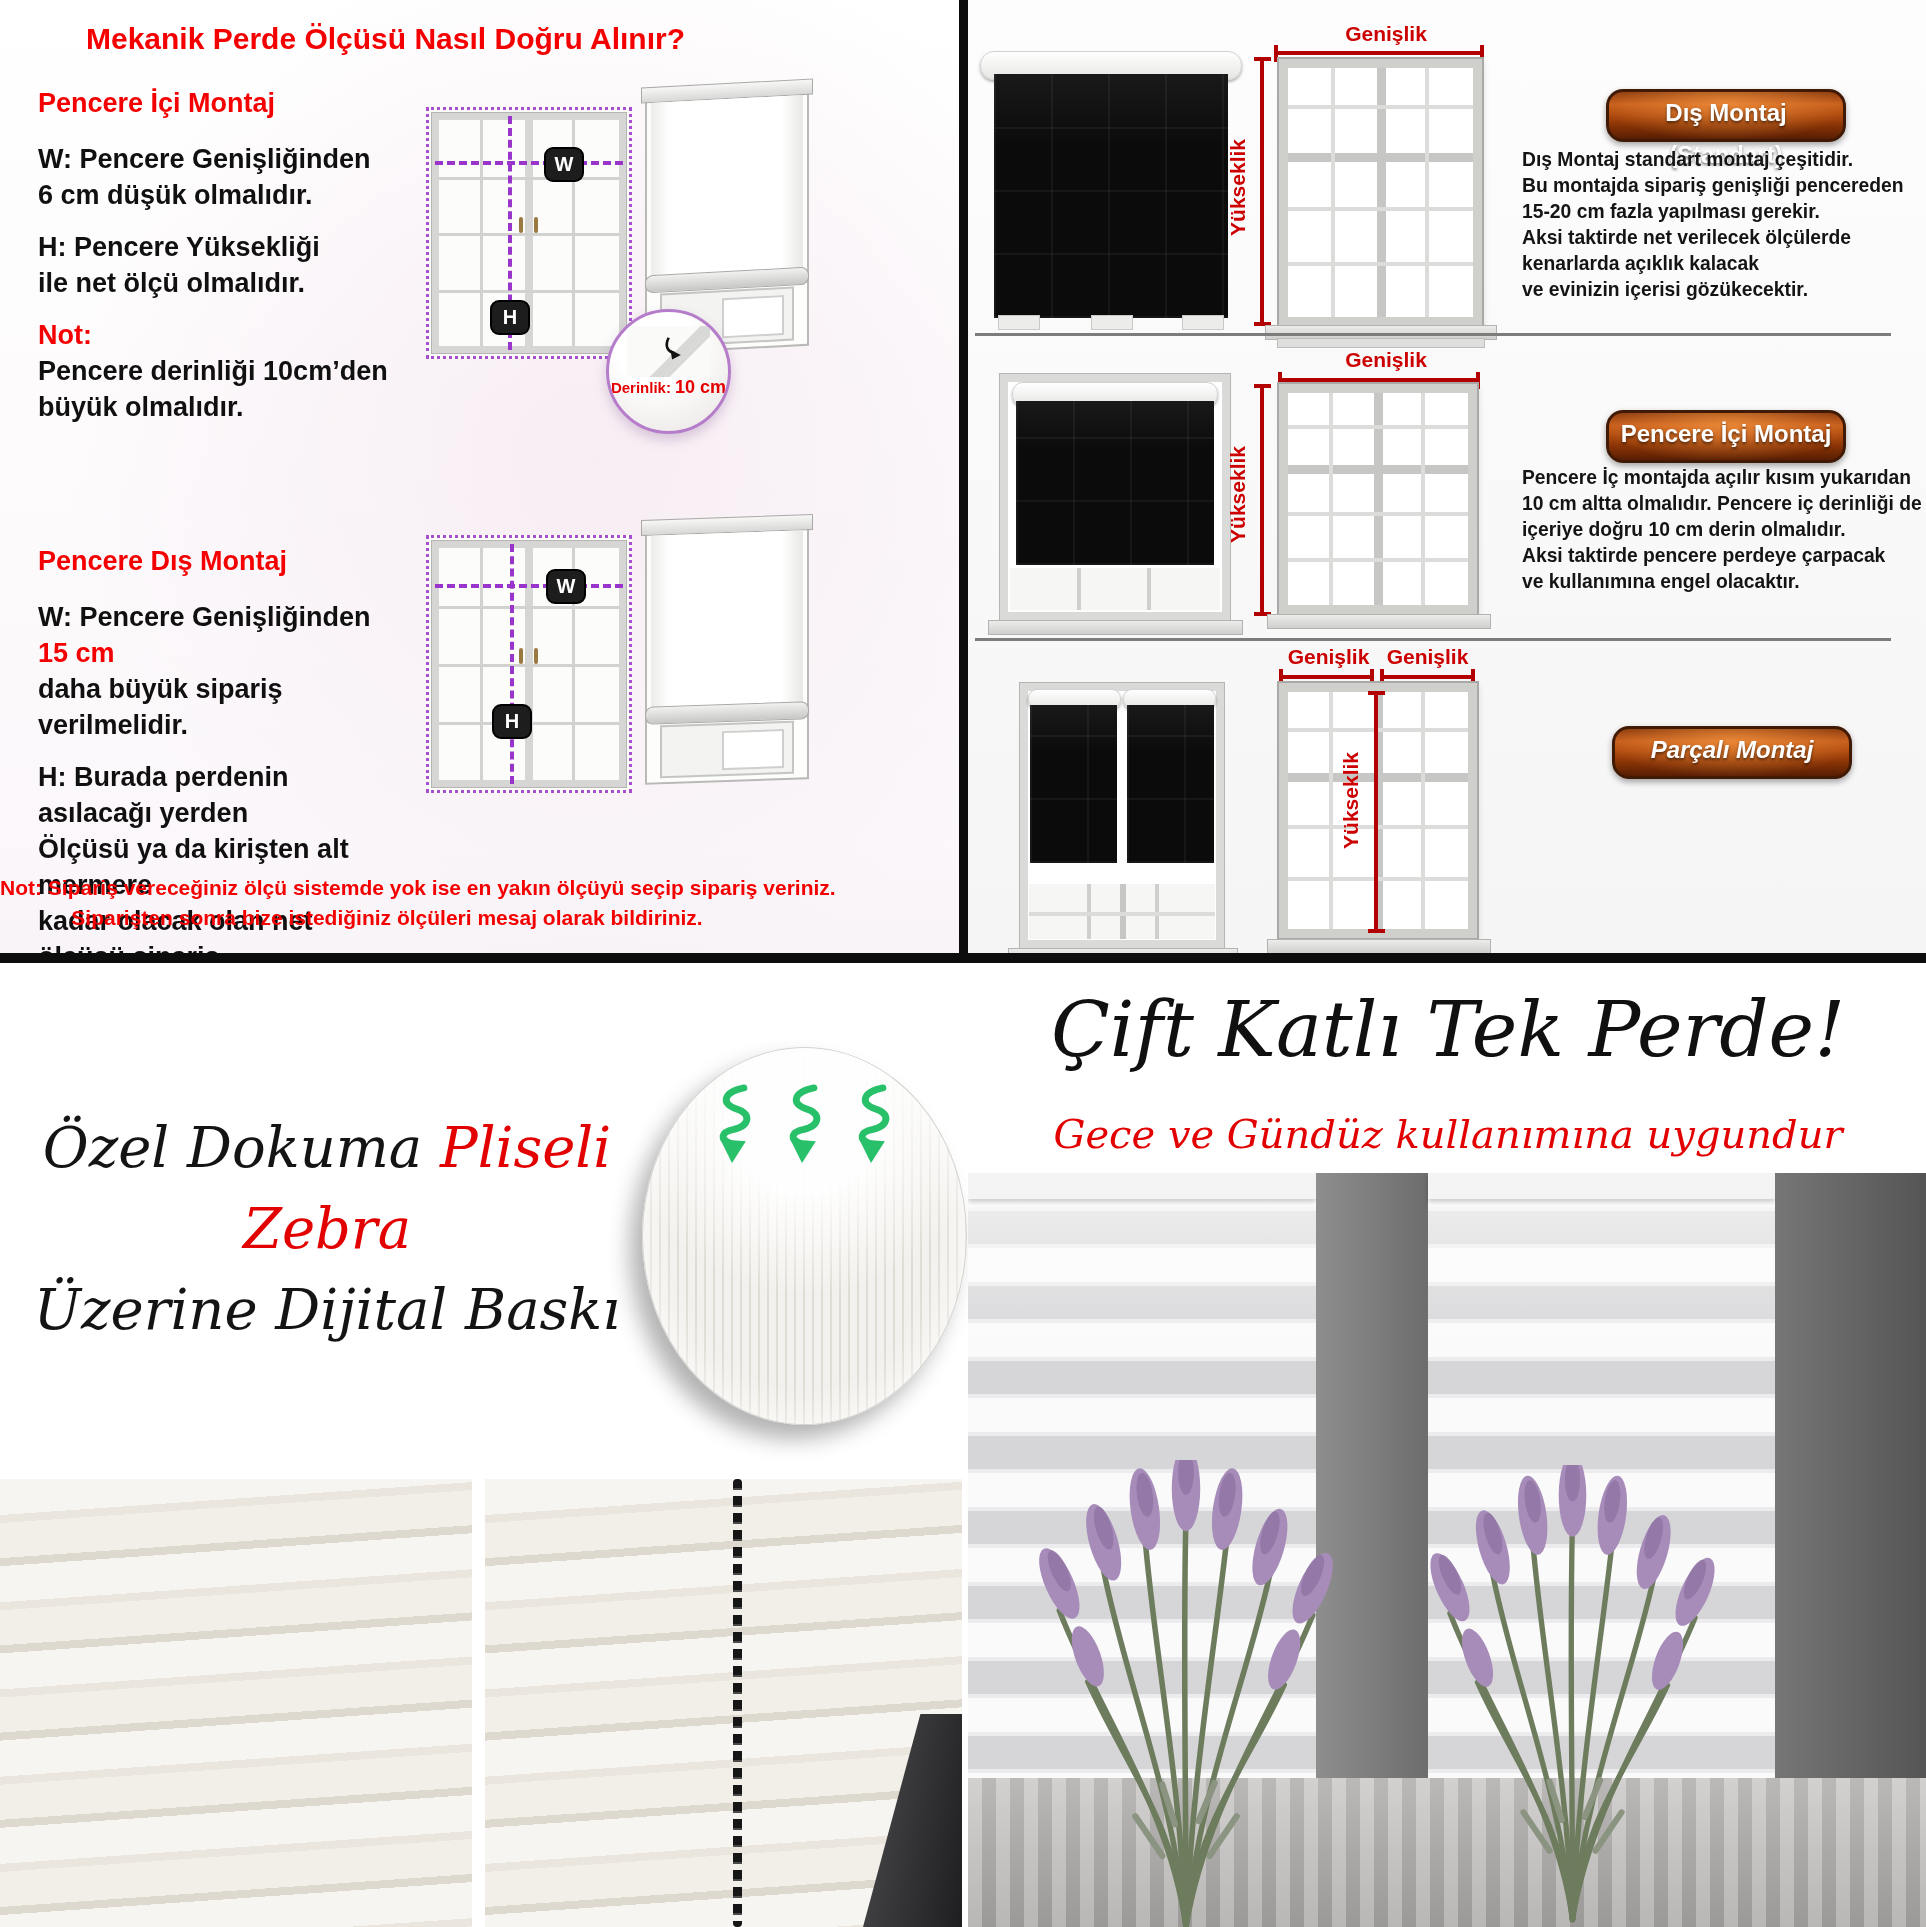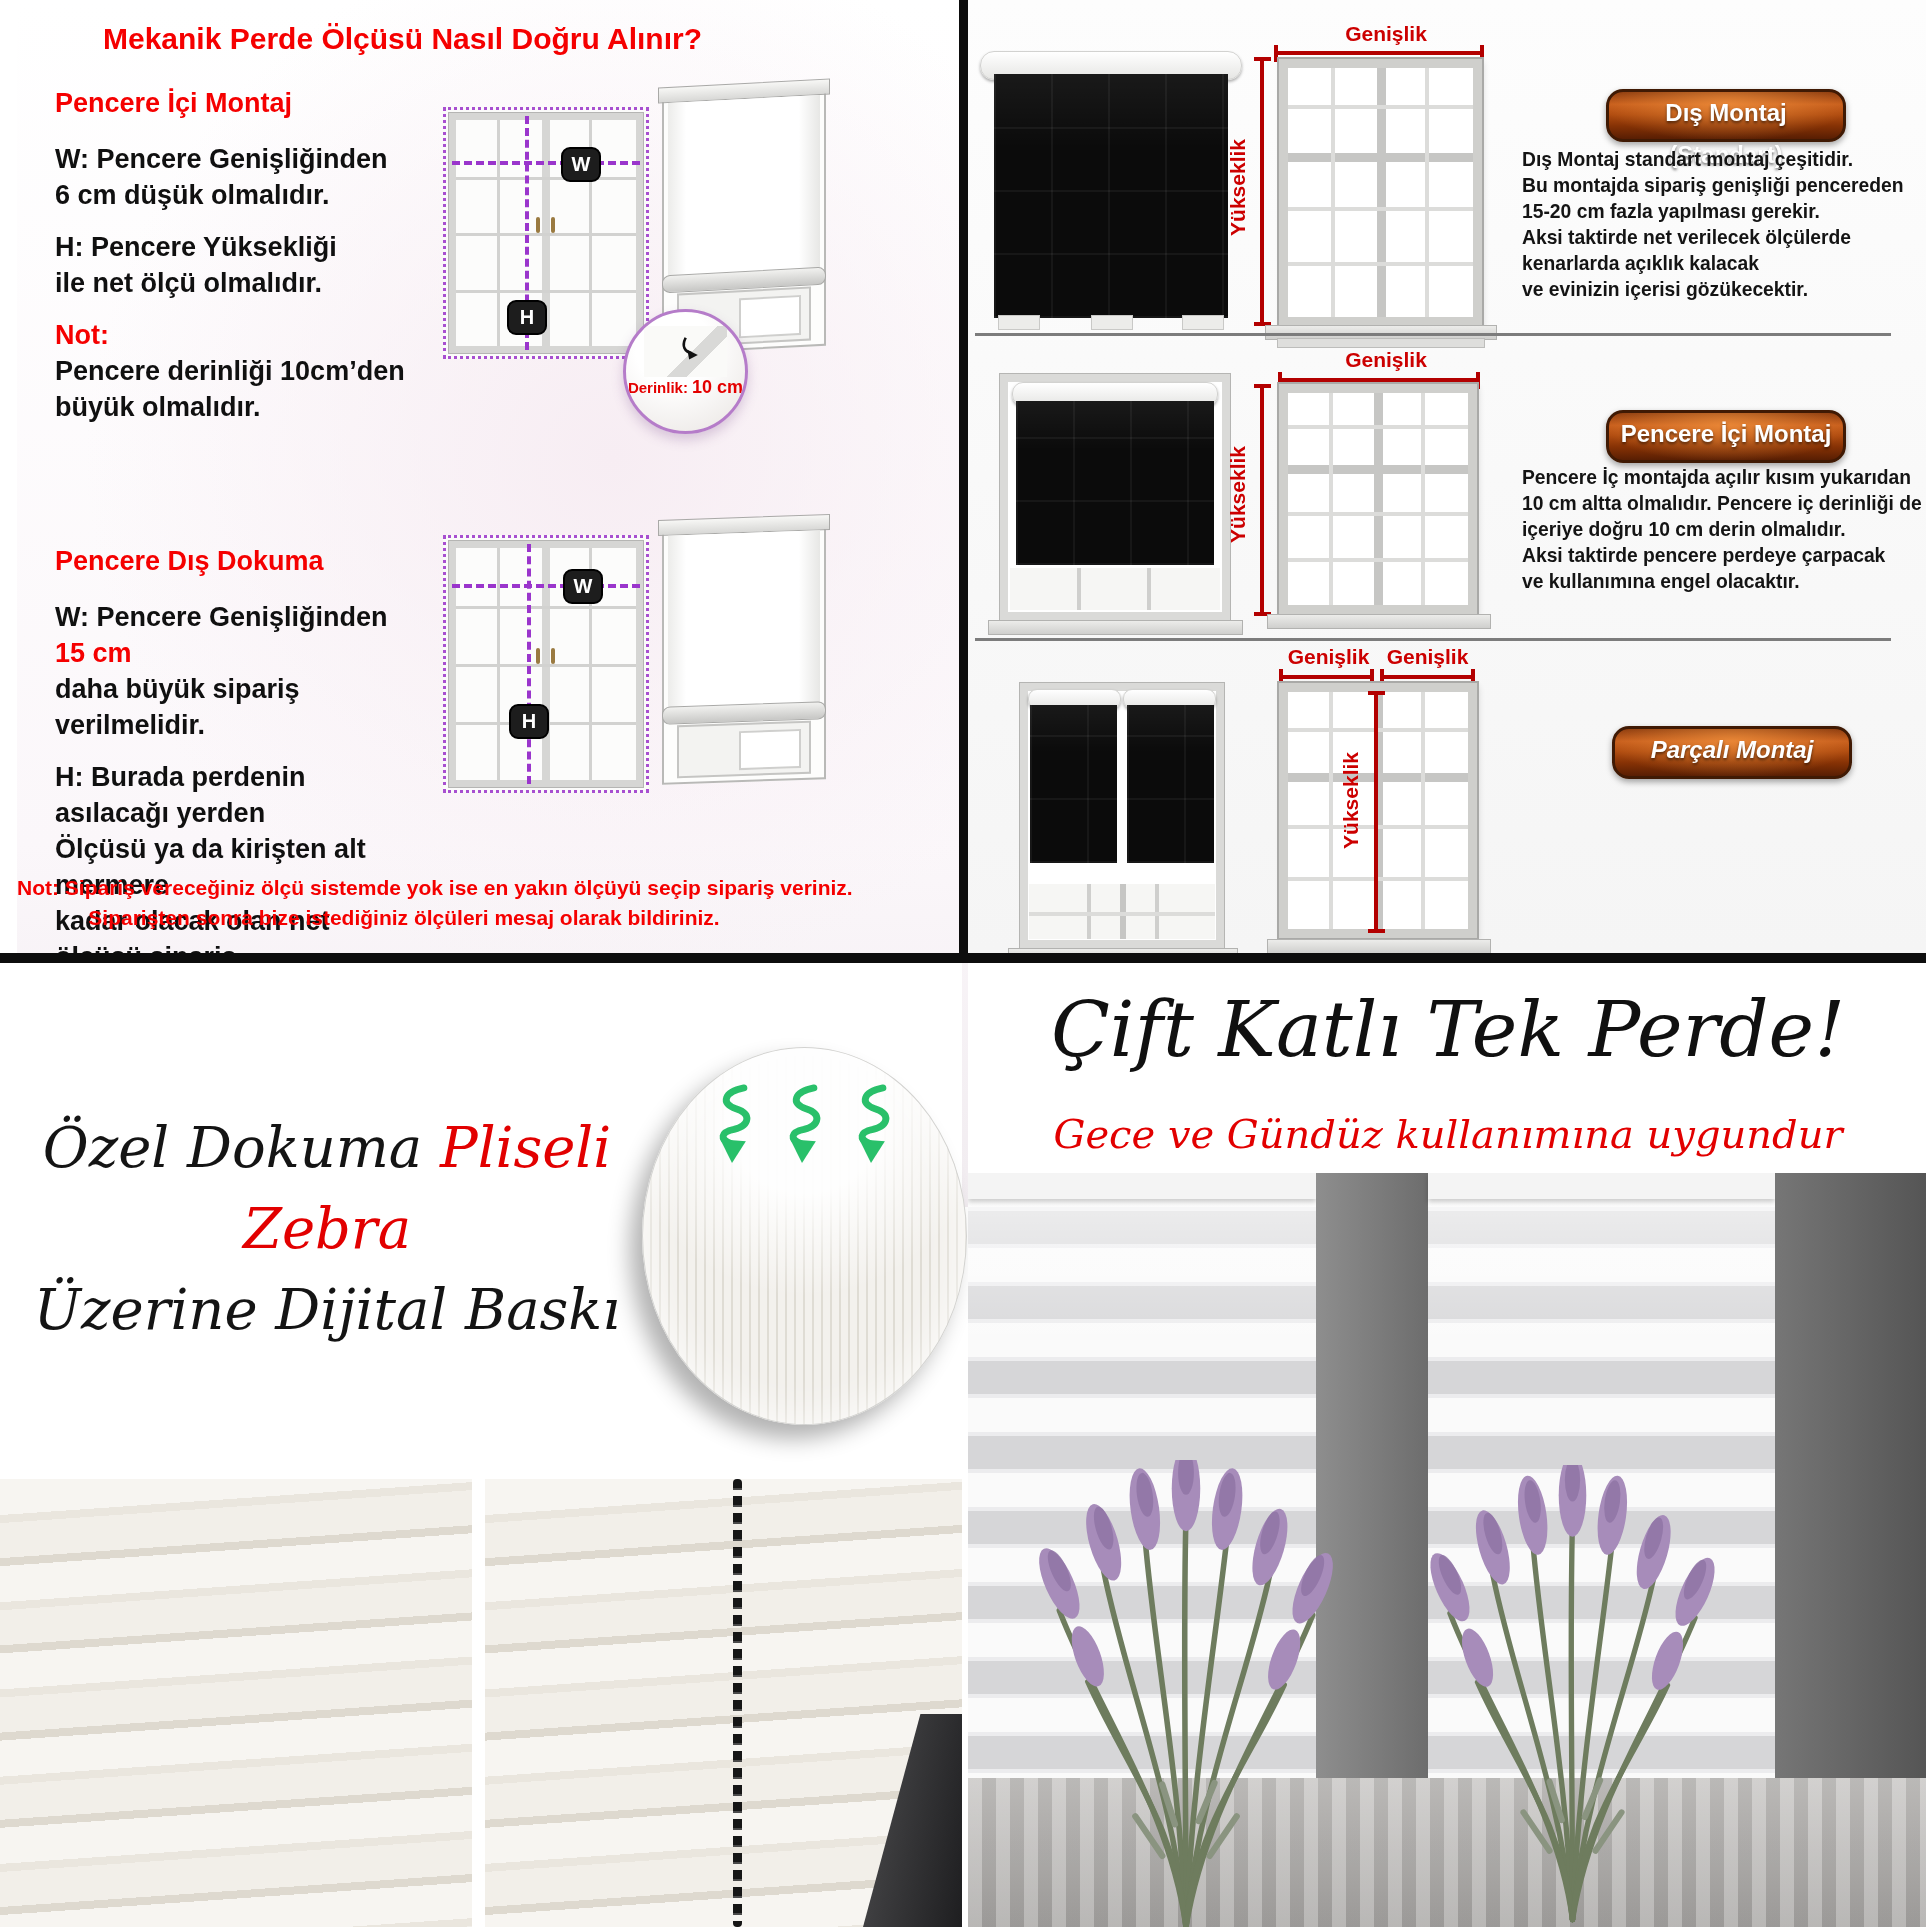--- a/index.html
+++ b/index.html
@@ -5,21 +5,21 @@
   html,body{margin:0;padding:0;background:#ffffff;}
   .canvas{position:relative;width:1927px;height:1928px;background:#ffffff;overflow:hidden;
           font-family:"Liberation Sans", sans-serif;}
 
   
   .div-v{position:absolute;left:959px;top:0;width:9px;height:956px;background:#0d0d0d;}
   .div-h{position:absolute;left:0;top:953px;width:1927px;height:10px;background:#0d0d0d;}
   .sep{position:absolute;left:975px;width:916px;height:3px;background:#7c7c7c;}
 
   
-  .q-tl{position:absolute;left:17px;top:0;width:959px;height:1207px;
+  .q-tl{position:absolute;left:0;top:0;width:959px;height:1207px;
         background:radial-gradient(circle at 62% 38%, #f7edf3 0%, rgba(247,237,243,0) 55%),
                    linear-gradient(180deg,#ffffff 0%,#fbf7fa 70%,#f1ecf0 100%);}
   .q-tr{position:absolute;left:968px;top:0;width:958px;height:953px;
         background:linear-gradient(180deg,#fdfdfd,#f5f5f5);}
   .q-bl{position:absolute;left:0;top:963px;width:962px;height:964px;background:#ffffff;}
   .q-br{position:absolute;left:968px;top:963px;width:958px;height:964px;background:#ffffff;}
 
   
   .red{color:#f50000;}
   .tl-title{position:absolute;left:54px;top:22px;width:663px;text-align:center;
@@ -173,21 +173,21 @@
       <div class="gap"></div>
       <div>H: Pencere Yüksekliği</div>
       <div>ile net ölçü olmalıdır.</div>
       <div class="gap"></div>
       <div class="red">Not:</div>
       <div>Pencere derinliği 10cm’den</div>
       <div>büyük olmalıdır.</div>
     </div>
 
     <div class="tl-block" style="top:543px;">
-      <div class="hd">Pencere Dış Dokuma</div>
+      <div class="hd">Pencere Dış Montaj</div>
       <div><span>W: Pencere Genişliğinden </span><span class="red">15 cm</span></div>
       <div>daha büyük sipariş verilmelidir.</div>
       <div class="gap"></div>
       <div>H: Burada perdenin asılacağı yerden</div>
       <div>Ölçüsü ya da kirişten alt mermere</div>
       <div>kadar olacak olan net ölçüsü sipariş</div>
       <div>verilmelidir.</div>
     </div>
 
     <div class="fdoor" style="left:426px;top:107px;width:194px;height:240px;">

